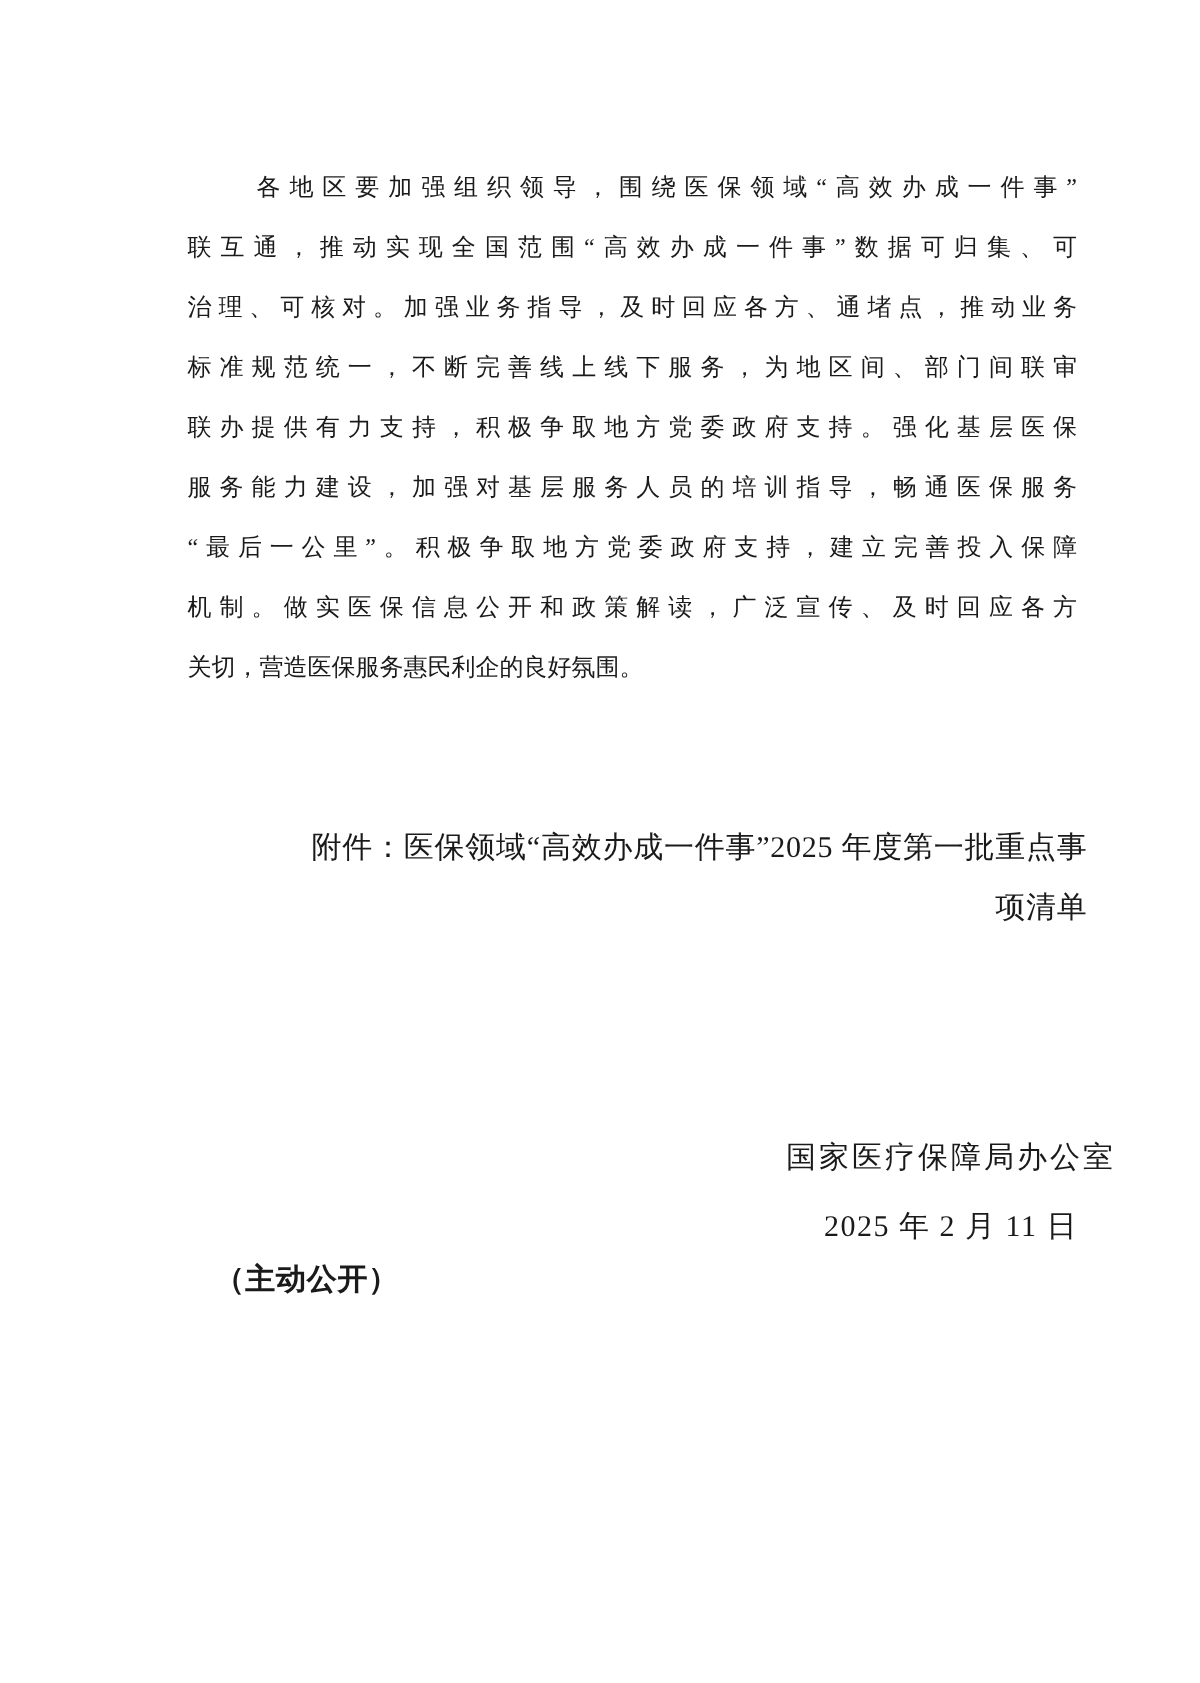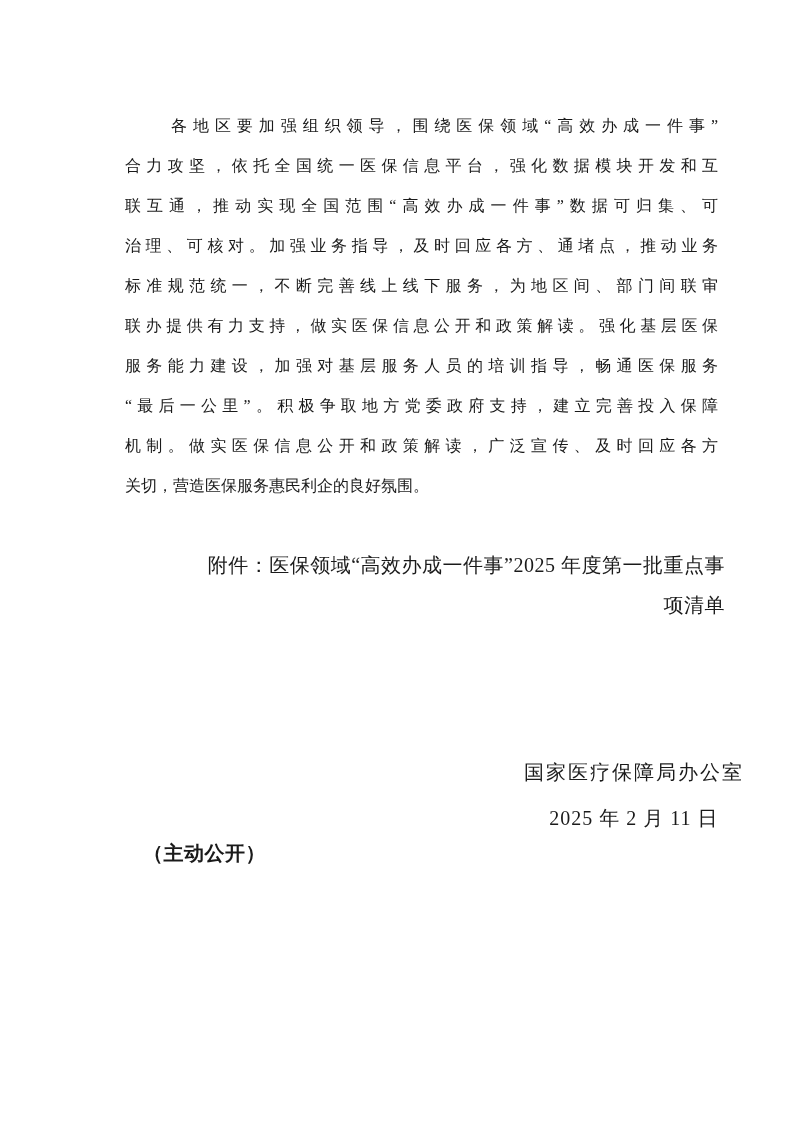--- a/index.html
+++ b/index.html
@@ -90,25 +90,24 @@
     font-weight: bold;
   }
 </style>
 </head>
 <body>
 
 <div class="page">
 
   <div class="doc-body">
       <div class="body-line">各地区要加强组织领导，围绕医保领域“高效办成一件事”</div>
-      <div class="body-line">合力攻坚，依托全国统一医保信息平台，强化数据模块开发和互</div>
       <div class="body-line">联互通，推动实现全国范围“高效办成一件事”数据可归集、可</div>
       <div class="body-line">治理、可核对。加强业务指导，及时回应各方、通堵点，推动业务</div>
       <div class="body-line">标准规范统一，不断完善线上线下服务，为地区间、部门间联审</div>
-      <div class="body-line">联办提供有力支持，做实医保信息公开和政策解读。强化基层医保</div>
+      <div class="body-line">联办提供有力支持，积极争取地方党委政府支持。强化基层医保</div>
       <div class="body-line">服务能力建设，加强对基层服务人员的培训指导，畅通医保服务</div>
       <div class="body-line">“最后一公里”。积极争取地方党委政府支持，建立完善投入保障</div>
       <div class="body-line">机制。做实医保信息公开和政策解读，广泛宣传、及时回应各方</div>
       <div class="body-line">关切，营造医保服务惠民利企的良好氛围。</div>
     </div>
 
   <div class="doc-attachment">
       <div class="attach-line">附件：医保领域“高效办成一件事”2025 年度第一批重点事</div>
       <div class="attach-line">项清单</div>
     </div>

